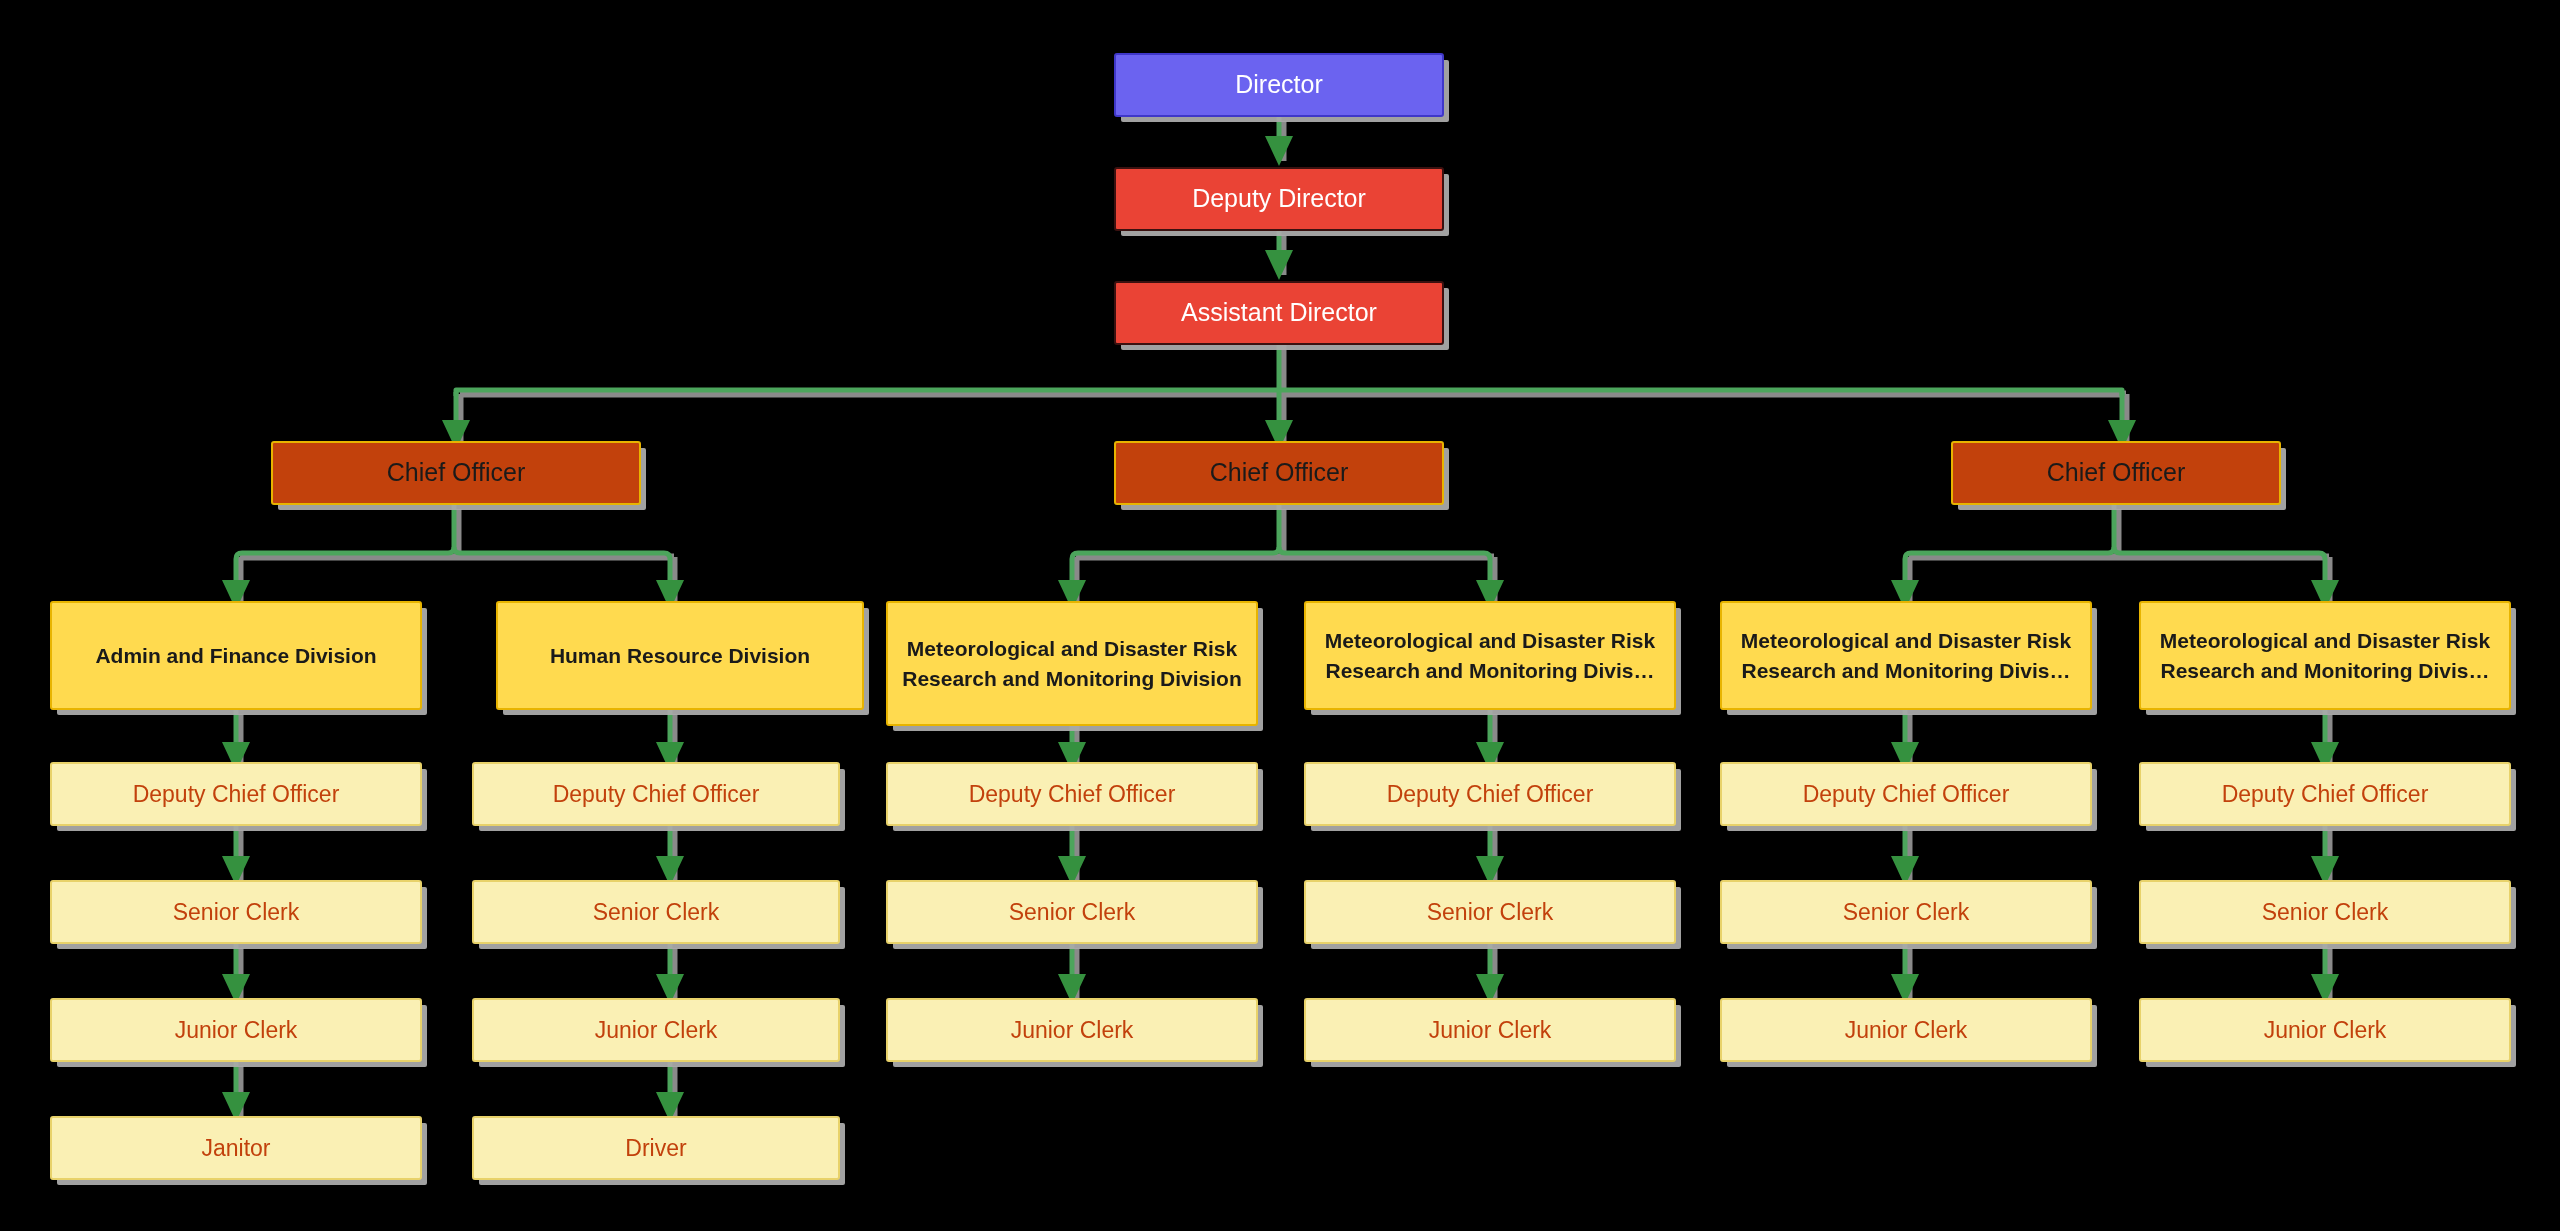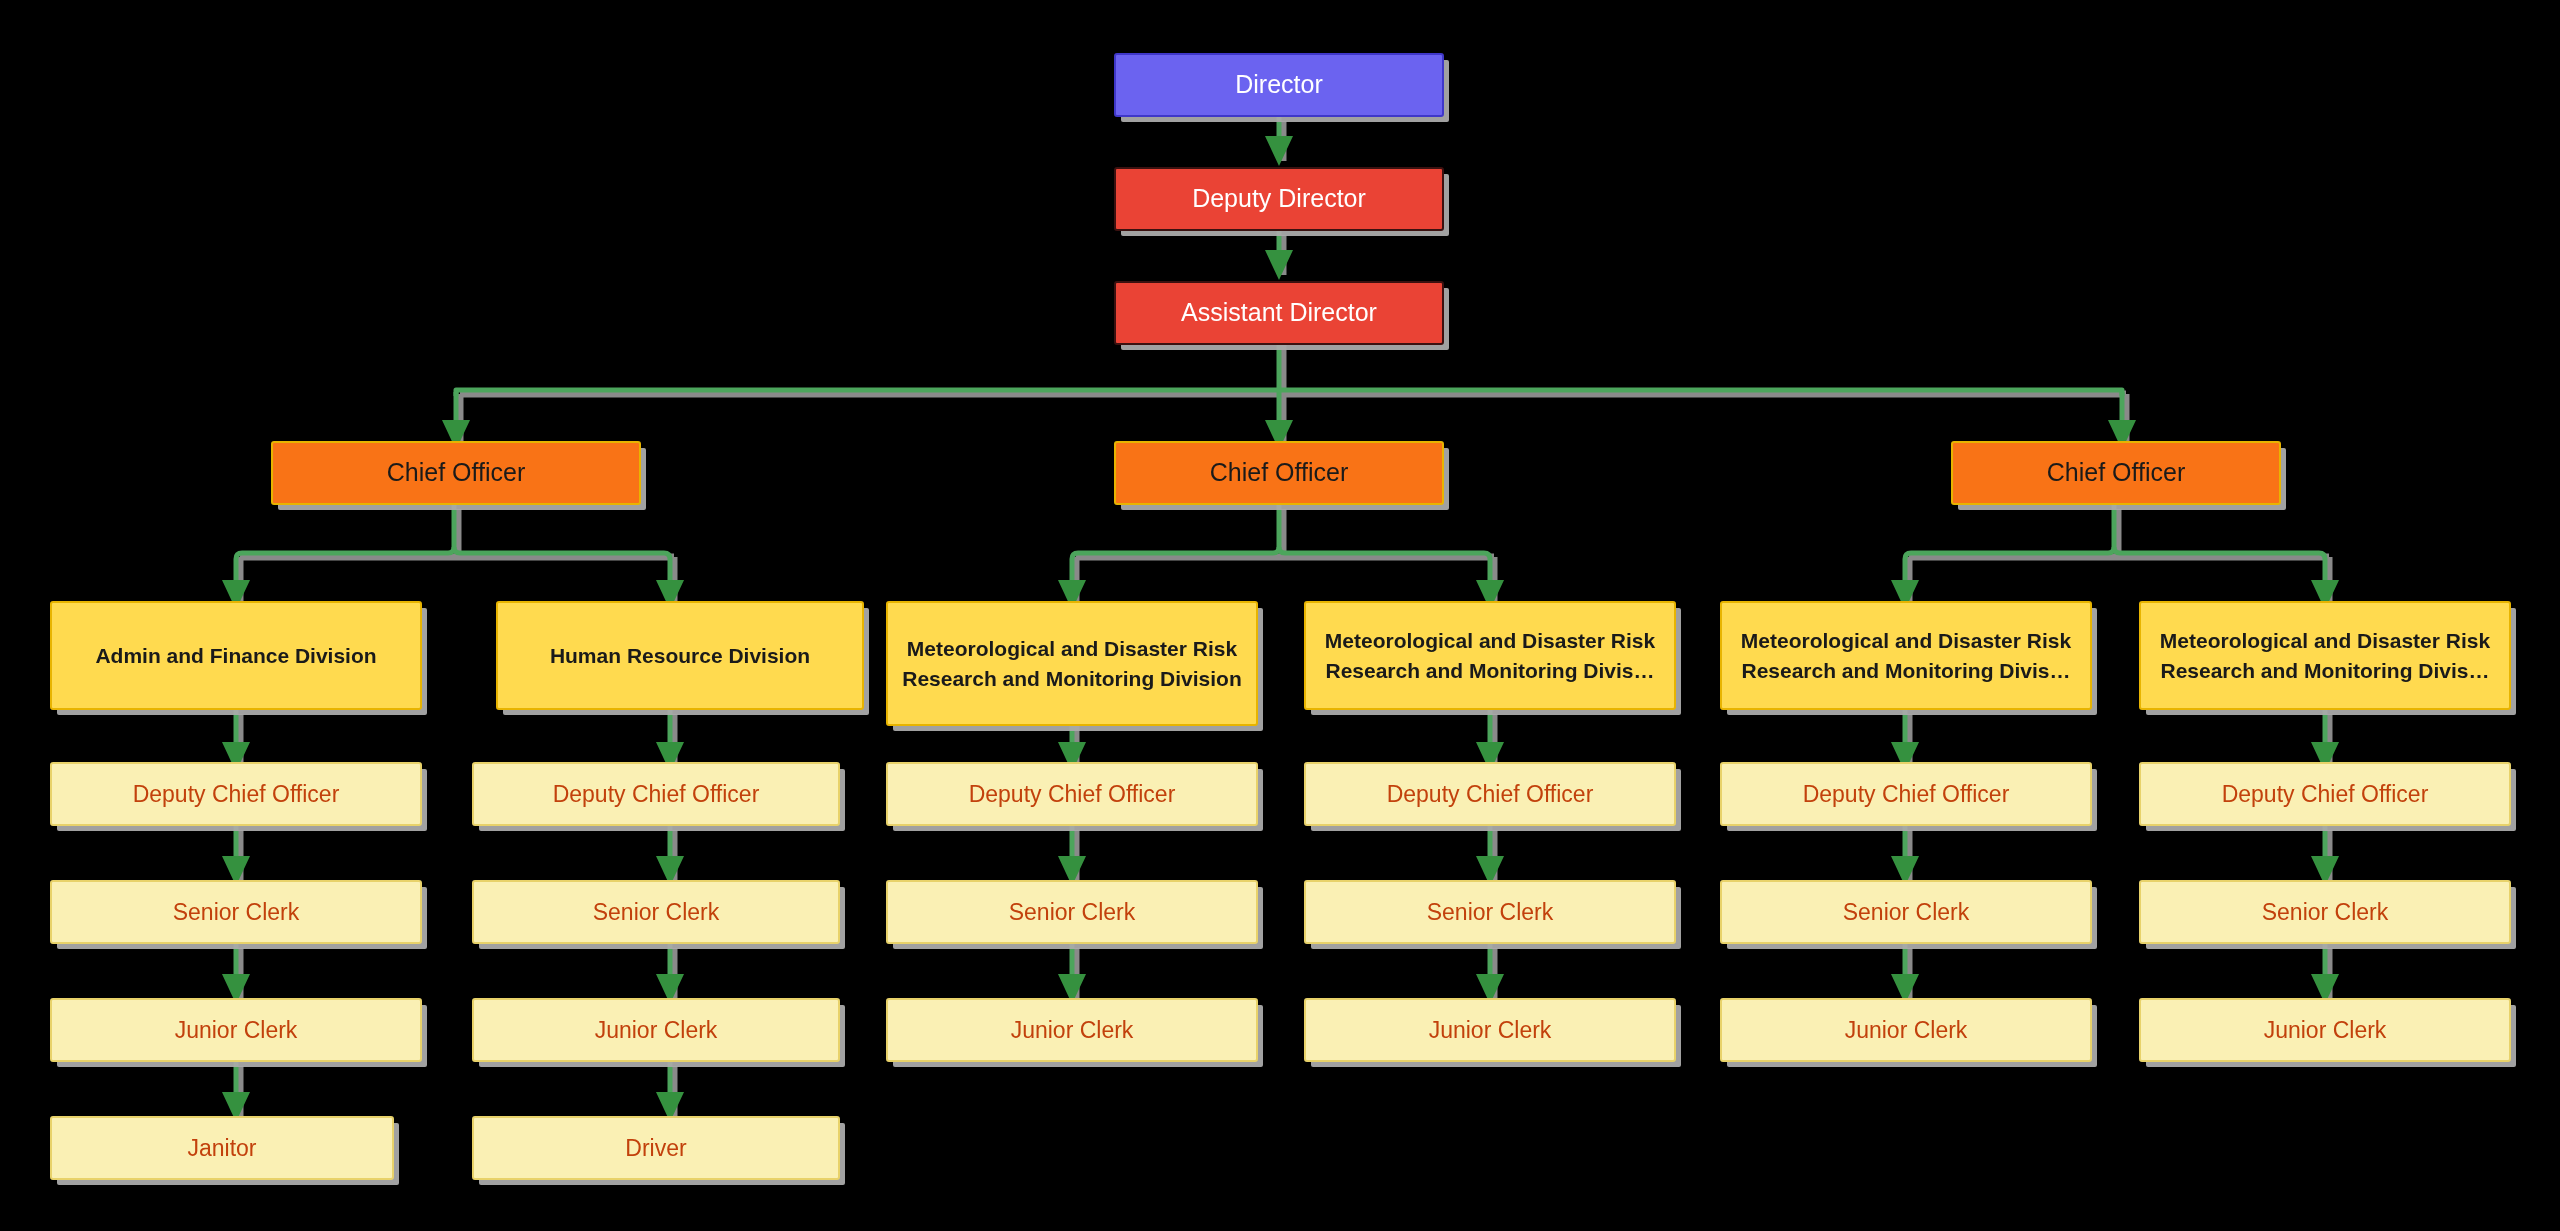--- a/index.html
+++ b/index.html
@@ -55,21 +55,21 @@
   }
   
   .node.exec {
     background: #EA4335;
     border: 2px solid #3B1110;
     color: #FFFFFF;
     font-size: 25px;
   }
   
   .node.chief {
-    background: #f97316;
+    background: #c2410c;
     border: 2px solid #E8B400;
     color: #1A1A1A;
     font-size: 25px;
   }
   .node.division {
     background: #FFDA4F;
     border: 2px solid #E8B400;
     color: #1A1A1A;
     font-size: 21px;
     font-weight: bold;
@@ -253,20 +253,20 @@
   <div class="node staff" style="left:1304px; top:998px; width:372px; height:64px;">
     <span class="node-label">Junior Clerk</span>
   </div>
   <div class="node staff" style="left:1720px; top:998px; width:372px; height:64px;">
     <span class="node-label">Junior Clerk</span>
   </div>
   <div class="node staff" style="left:2139px; top:998px; width:372px; height:64px;">
     <span class="node-label">Junior Clerk</span>
   </div>
 
-  <div class="node staff" style="left:50px; top:1116px; width:344px; height:64px;">
+  <div class="node staff" style="left:50px; top:1116px; width:372px; height:64px;">
     <span class="node-label">Janitor</span>
   </div>
   <div class="node staff" style="left:472px; top:1116px; width:368px; height:64px;">
     <span class="node-label">Driver</span>
   </div>
 
 </div>
 
 </body></html>

